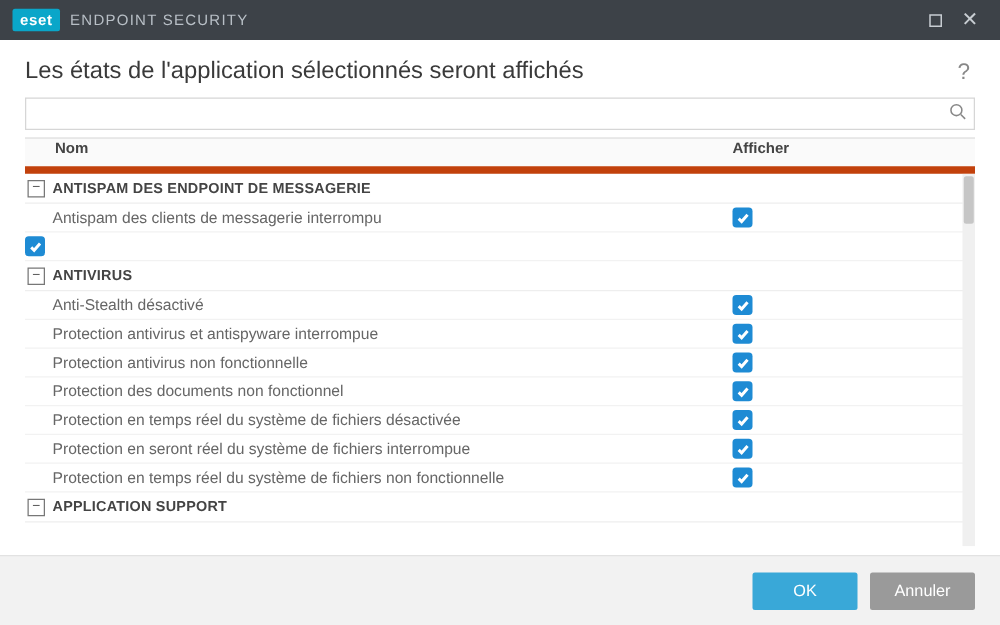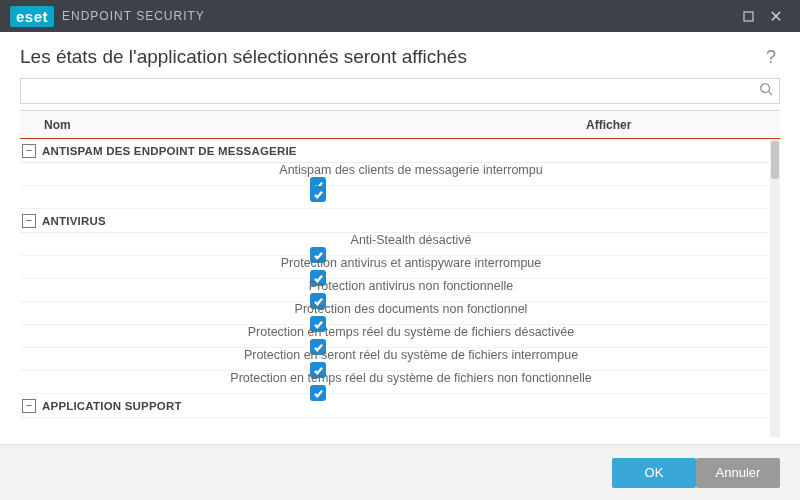--- a/index.html
+++ b/index.html
@@ -1,46 +1,46 @@
 <!DOCTYPE html>
 <html><head>
 <meta charset="utf-8">
 <style>
   * { box-sizing: border-box; margin: 0; padding: 0; }
   html, body { width: 800px; height: 500px; font-family: "Segoe UI", Arial, sans-serif; background: #fff; overflow: hidden; }
   .titlebar { height: 32px; background: #3d4248; display: flex; align-items: center; padding: 0 10px; color: #d8dde2; }
-  .brand-badge { background: #0aa6c9; color: #fff; font-weight: bold; font-size: 15px; padding: 2px 6px; border-radius: 2px; letter-spacing: 0.5px; }
+  .brand-badge { background: #0aa6c9; color: #fff; font-weight: bold; font-size: 12px; padding: 2px 6px; border-radius: 2px; letter-spacing: 0.5px; }
   .brand-title { margin-left: 8px; font-size: 12px; letter-spacing: 1px; color: #b8bfc6; }
   .titlebar-spacer { flex: 1; }
   .win-btn { width: 28px; height: 28px; display: flex; align-items: center; justify-content: center; color: #c8cdd2; cursor: pointer; }
   .header { padding: 14px 20px 10px 20px; display: flex; align-items: center; }
   .header h1 { font-size: 19px; font-weight: 400; color: #3a3a3a; flex: 1; }
   .help { color: #888; font-size: 18px; cursor: pointer; padding: 0 4px; }
   .searchbar { margin: 0 20px 6px 20px; border: 1px solid #d6d6d6; height: 26px; display: flex; align-items: center; padding: 0 6px; }
   .searchbar input { flex: 1; border: none; outline: none; font-size: 12px; background: transparent; }
   .search-icon { color: #888; }
   .table-wrap { margin: 0 20px; border-top: 1px solid #d6d6d6; }
-  .thead { display: flex; align-items: center; height: 28px; border-bottom: 1px solid #c2410c; font-size: 12px; color: #444; background: #fafafa; }
+  .thead { display: flex; align-items: flex-start; height: 28px; border-bottom: 6px solid #c2410c; font-size: 12px; color: #444; background: #fafafa; }
   .col-exp { width: 22px; }
   .col-name { flex: 1; font-weight: 600; padding-left: 2px; }
   .col-show { width: 180px; font-weight: 600; }
   .col-scroll { width: 14px; }
   .tbody { height: 298px; overflow: hidden; position: relative; font-size: 12.5px; color: #555; }
   .group-row { display: flex; align-items: center; height: 24px; border-bottom: 1px solid #eee; }
   .exp { width: 14px; height: 14px; border: 1px solid #777; margin-left: 2px; display: flex; align-items: center; justify-content: center; font-size: 11px; line-height: 1; color: #555; cursor: pointer; }
   .group-label { font-weight: 700; font-size: 11.5px; color: #444; margin-left: 6px; letter-spacing: 0.2px; }
-  .item-row { display: flex; align-items: center; height: 23px; border-bottom: 1px solid #f2f2f2; flex-direction: column; }
+  .item-row { display: flex; align-items: center; height: 23px; border-bottom: 1px solid #f2f2f2; }
   .item-label { flex: 1; padding-left: 22px; color: #666; }
   .item-check { width: 180px; display: flex; align-items: center; }
   .chk { width: 16px; height: 16px; border-radius: 3px; background: #1e8bd4; display: flex; align-items: center; justify-content: center; cursor: pointer; }
   .chk svg { width: 11px; height: 11px; stroke: #fff; stroke-width: 3; fill: none; }
   .scroll-gutter { width: 14px; }
   .scroll-track { position: absolute; right: 0; top: 0; bottom: 0; width: 10px; background: #f0f0f0; }
   .scroll-thumb { position: absolute; right: 1px; top: 2px; width: 8px; height: 38px; background: #c6c6c6; border-radius: 2px; }
-  .footer { position: absolute; left: 0; right: 0; bottom: 0; height: 56px; background: #f2f2f2; display: flex; align-items: center; justify-content: flex-end; padding: 0 20px; border-top: 1px solid #e2e2e2; }
+  .footer { position: absolute; left: 0; right: 0; bottom: 0; height: 56px; background: #f2f2f2; display: flex; align-items: center; justify-content: flex-end; padding: 0 20px; gap: 10px; border-top: 1px solid #e2e2e2; }
   .btn { min-width: 84px; height: 30px; border: none; border-radius: 2px; font-size: 13px; cursor: pointer; padding: 0 16px; }
   .btn-primary { background: #39a8d8; color: #fff; }
   .btn-secondary { background: #9a9a9a; color: #fff; }
 </style>
 </head>
 <body>
 
 <div class="titlebar">
   <span class="brand-badge">eset</span>
   <span class="brand-title">ENDPOINT SECURITY</span>

